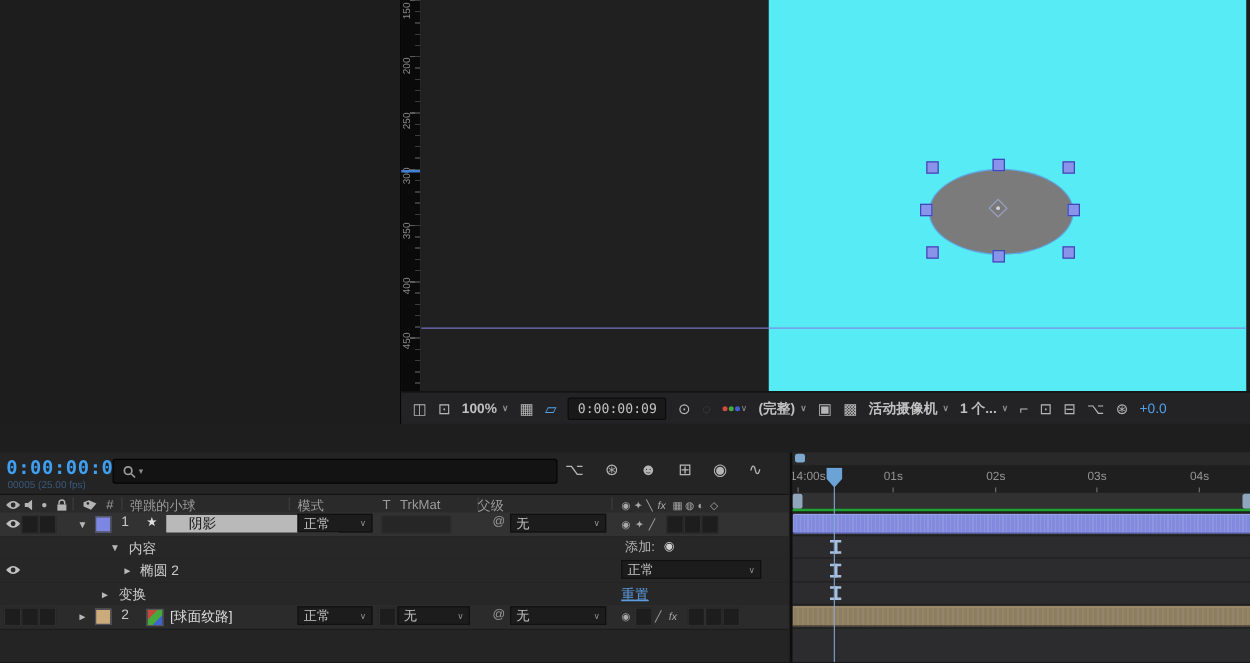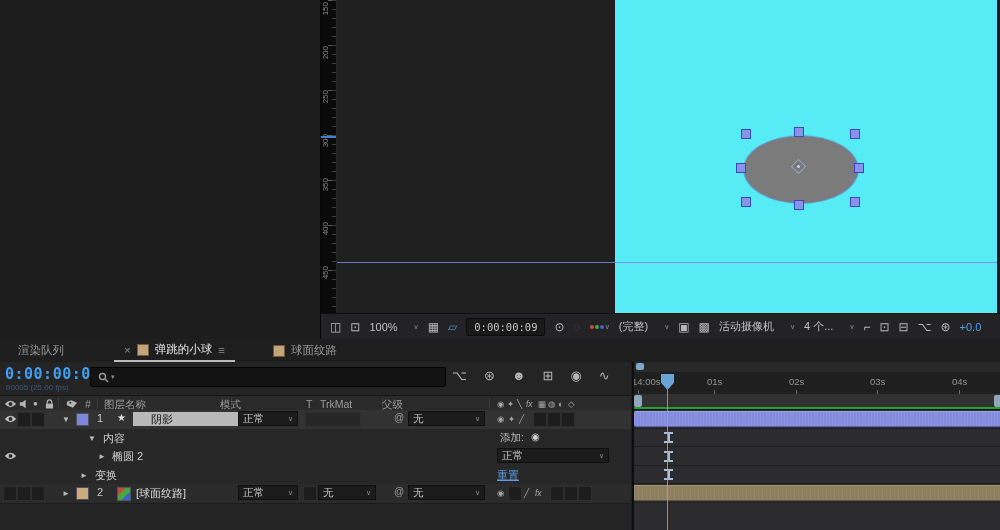--- a/index.html
+++ b/index.html
@@ -22,21 +22,21 @@
   #pasteboard{left:16px;top:0;width:278px;height:313px;background:#202020;}
   #comp{left:294px;top:0;width:382px;height:313px;background:#57ebf5;}
   #guide{left:16px;top:262px;width:660px;height:1px;background:#8280e0;opacity:.85;}
   #ellipse{left:423px;top:136px;width:114px;height:67px;background:#7b7b7b;border-radius:50%;
     box-shadow:0 0 0 1px rgba(105,98,205,.5);}
   .handle{position:absolute;width:8px;height:8px;background:#8a93ea;border:1px solid #3c49b8;}
   #anchor{left:472px;top:161px;width:9px;height:9px;border:1.5px solid #9aa0c0;transform:rotate(45deg);background:rgba(120,120,120,.4);}
   #anchor-dot{left:476px;top:165px;width:3px;height:3px;border-radius:50%;background:#cfd2e0;}
   #vtoolbar{left:0;top:313px;width:679px;height:26px;background:#232326;border-top:1px solid #0f0f0f;
     display:flex;align-items:center;gap:9px;padding-left:9px;box-sizing:border-box;font-size:11px;}
-  .dd-mini{display:flex;align-items:center;gap:16px;color:#c0c0c0;}
+  .dd-mini{display:flex;align-items:center;gap:4px;color:#c0c0c0;font-weight:bold;}
   .chev{font-size:7px;color:#8d8d8d;}
   .well{background:#19191a;border:1px solid #0c0c0c;border-radius:2px;padding:2px 7px;color:#c3c3c3;
     font-family:"DejaVu Sans Mono",monospace;font-size:10.5px;}
   .rgb{display:inline-flex;gap:1px;align-items:center;}
   .rgb i{width:4px;height:4px;border-radius:50%;display:inline-block;}
   #vtb-exposure{color:#4fa0e8;}
   
   #tabbar{left:0;top:339px;width:1000px;height:23px;background:#1e1e1f;border-bottom:1px solid #0c0c0c;
     display:flex;align-items:stretch;font-size:11.5px;}
   .tab{display:flex;align-items:center;gap:6px;padding:0 10px;color:#9b9b9b;}
@@ -149,47 +149,32 @@
         <span>(完整)</span>
         <span class="chev">∨</span>
       </span>
       <span class="ico">▣</span>
       <span class="ico">▩</span>
       <span class="dd-mini">
         <span>活动摄像机</span>
         <span class="chev">∨</span>
       </span>
       <span class="dd-mini">
-        <span>4 个...</span>
+        <span>1 个...</span>
         <span class="chev">∨</span>
       </span>
       <span class="ico">⌐</span>
       <span class="ico">⊡</span>
       <span class="ico">⊟</span>
       <span class="ico">⌥</span>
       <span class="ico">⊛</span>
       <span id="vtb-exposure">+0.0</span>
     </div>
   </div>
 
-  <div id="tabbar" class="abs">
-    <span id="tab1" class="tab">
-      <span>渲染队列</span>
-    </span>
-    <span id="tab-active" class="tab">
-      <span class="dim">×</span>
-      <span class="sw"></span>
-      <span>弹跳的小球</span>
-      <span class="dim">≡</span>
-    </span>
-    <span id="tab3" class="tab">
-      <span class="sw"></span>
-      <span>球面纹路</span>
-    </span>
-  </div>
 
   <div id="tl-left" class="abs">
     <div id="tl-tc" class="abs">0:00:00:09</div>
     <div id="tl-tc-sub" class="abs">00005 (25.00 fps)</div>
 
     <div id="tl-search" class="abs">
       <svg width="11" height="11" viewBox="0 0 11 11">
         <circle cx="4.5" cy="4.5" r="3" fill="none" stroke="#9a9a9a" stroke-width="1.4"></circle>
         <line x1="7" y1="7" x2="10" y2="10" stroke="#9a9a9a" stroke-width="1.4"></line>
       </svg>
@@ -218,23 +203,23 @@
         <rect x="1" y="5" width="8" height="5.5" fill="#b4b4b4"></rect>
           <path d="M2.5 5 V3.5 A2.5 2.5 0 0 1 7.5 3.5 V5" fill="none" stroke="#b4b4b4" stroke-width="1.3"></path>
       </svg>
       <span class="hsep" style="left:58px"></span>
       <svg class="hicon" style="left:66px;top:3px" width="12" height="10" viewBox="0 0 14 11">
         <path d="M1 3 L6 1 L13 4 L8 10 L1 7 Z" fill="#b4b4b4"></path>
           <circle cx="5" cy="4" r="1.2" fill="#2a2a2a"></circle>
       </svg>
       <span class="cell abs" style="left:85px;top:2px">#</span>
       <span class="hsep" style="left:97px"></span>
-      <span class="cell abs" style="left:104px;top:2px">图层名称</span>
+      <span class="cell abs" style="left:104px;top:2px">弹跳的小球</span>
       <span class="hsep" style="left:231px"></span>
-      <span class="cell abs" style="left:220px;top:2px">模式</span>
+      <span class="cell abs" style="left:238px;top:2px">模式</span>
       <span class="cell abs" style="left:306px;top:2px">T</span>
       <span class="cell abs" style="left:320px;top:2px">TrkMat</span>
       <span class="hsep" style="left:382px"></span>
       <span class="cell abs" style="left:382px;top:2px">父级</span>
       <span class="hsep" style="left:489px"></span>
       <span class="swico" style="left:497px">◉</span>
       <span class="swico" style="left:507px">✦</span>
       <span class="swico" style="left:517px">╲</span>
       <span class="swico" style="left:526px;font-style:italic">fx</span>
       <span class="swico" style="left:538px">▦</span>

